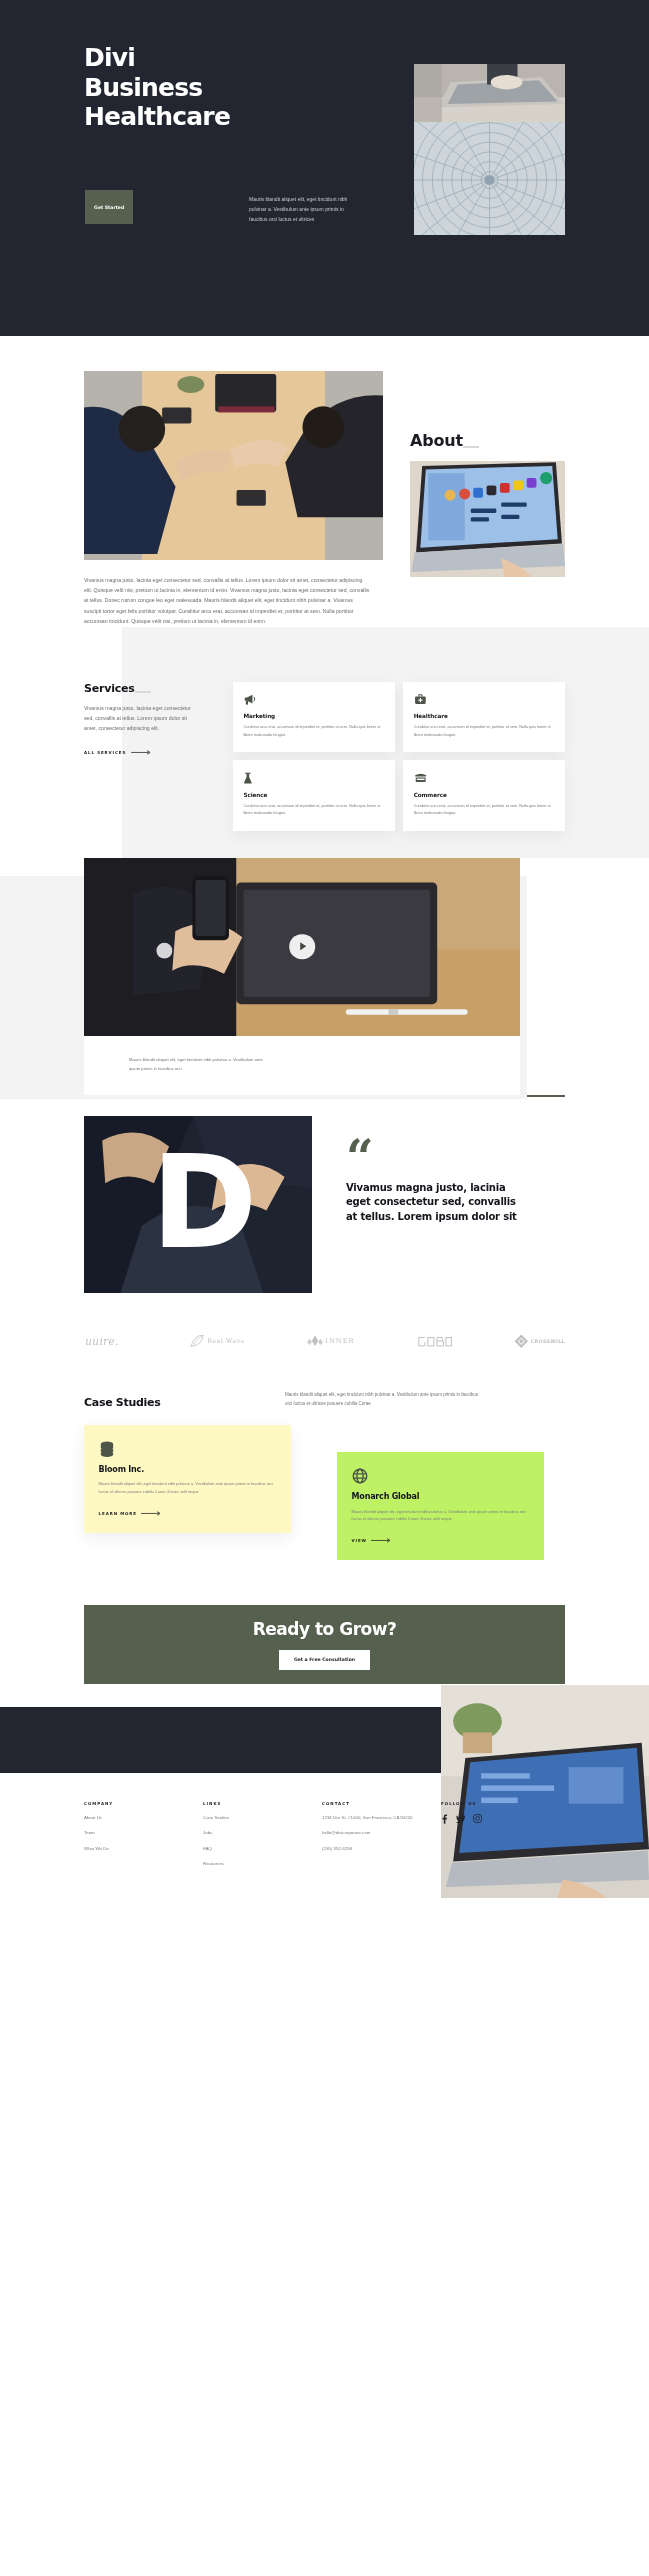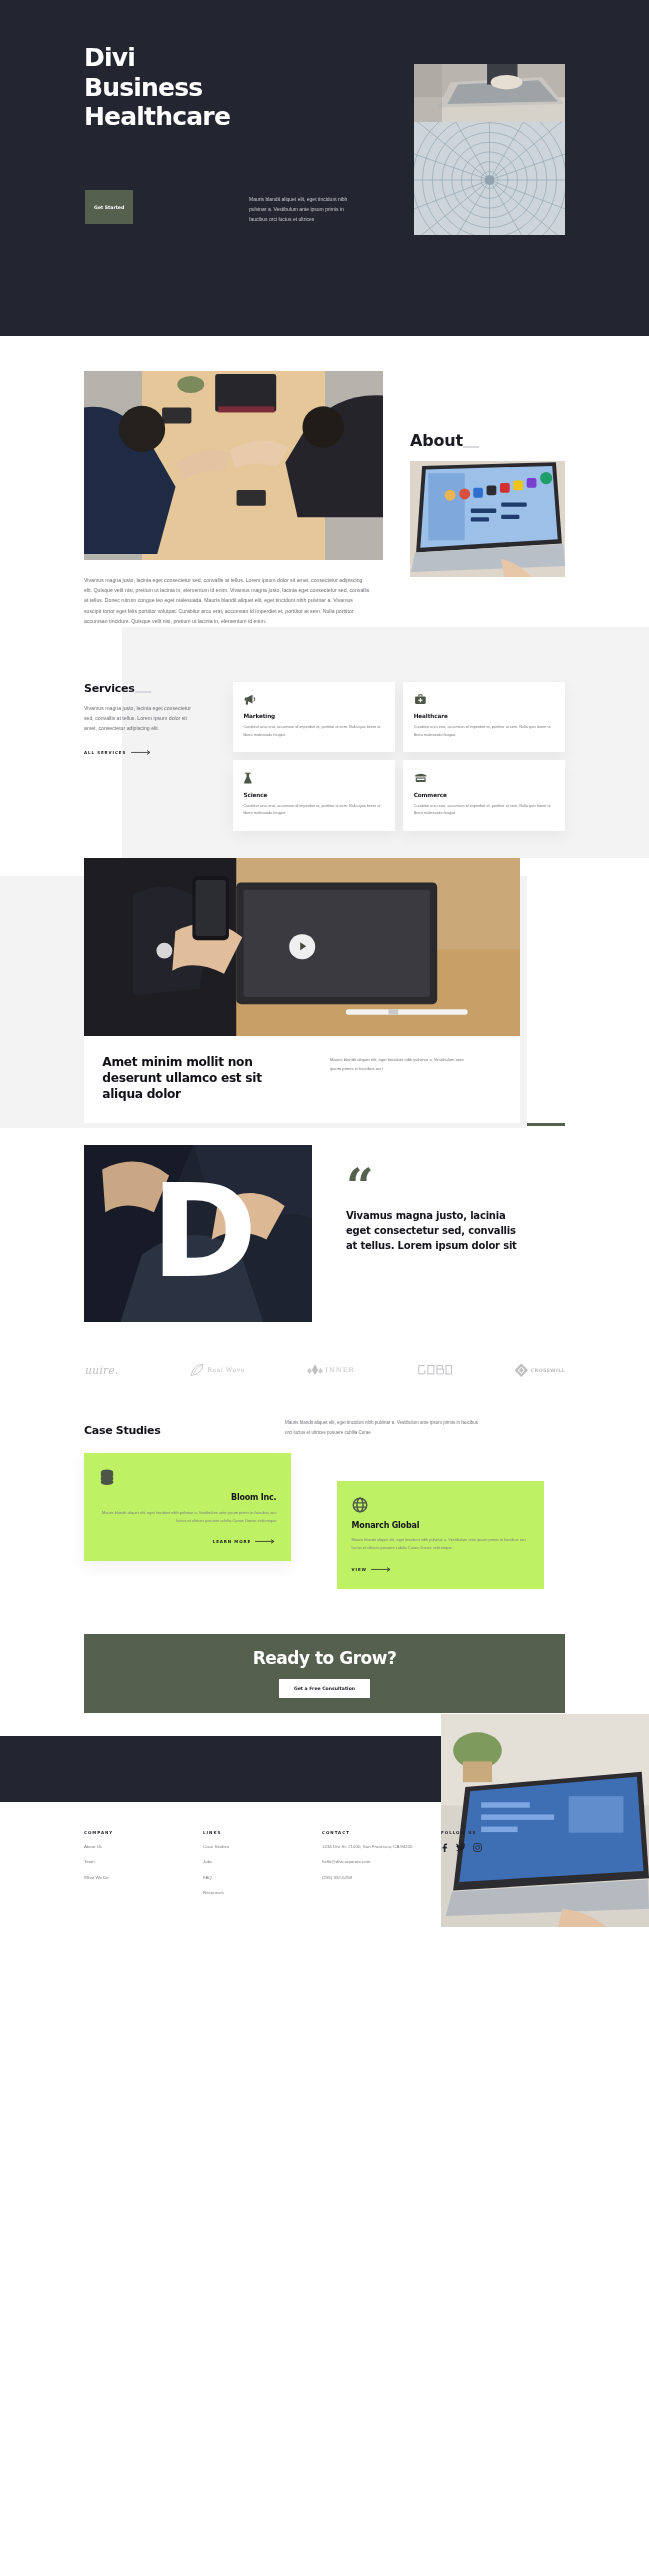--- a/index.html
+++ b/index.html
@@ -277,21 +277,21 @@
     letter-spacing: -0.3px;
     color: #131319;
     width: 201px;
   }
   .cases-head p { width: 201px; font-size: 4.5px; line-height: 2.1; color: #74747a; }
   .cases-grid { display: flex; gap: 0; align-items: flex-start; }
   .case-card {
     width: 207px;
     padding: 16px 14.6px 16px;
   }
-  .case-card.a { background: #bef264; box-shadow: 0 4.9px 16px rgba(0,0,0,0.07); margin-top: 0; text-align: right; }
+  .case-card.a { background: #fef9c3; box-shadow: 0 4.9px 16px rgba(0,0,0,0.07); margin-top: 0; }
   .case-card.b { background: #bef264; margin-left: 46px; margin-top: 27.4px; }
   .case-card .ico { height: 16px; margin-bottom: 8px; }
   .case-card h3 {
     font-family: "DejaVu Sans", sans-serif;
     font-weight: 700;
     font-size: 8px;
     letter-spacing: -0.2px;
     color: #14141b;
     margin-bottom: 6.7px;
   }
@@ -605,21 +605,20 @@
           <rect x="183" y="36" width="50" height="92" rx="4" fill="#2c2c33"></rect>
           <rect x="430" y="248" width="200" height="9" rx="4.5" fill="#f2f2f2"></rect>
           <rect x="500" y="248" width="16" height="9" fill="#c9c9c9"></rect>
           <circle cx="132" cy="152" r="13" fill="#d7d7d9"></circle>
         </svg>
         <div class="play-btn">
             <div class="play-tri"></div>
           </div>
       </div>
       <div class="feature-txt">
-        <h2>Amet minim mollit non deserunt ullamco est sit aliqua dolor</h2>
         <p class="ftp">Mauris blandit aliquet elit, eget tincidunt nibh pulvinar a. Vestibulum ante ipsum primis in faucibus orci</p>
       </div>
     </div>
     <div class="green-rule"></div>
   </section>
 
   <section class="testi">
     <div class="wrap">
       <div class="testi-inner">
         <div class="testi-photo">

